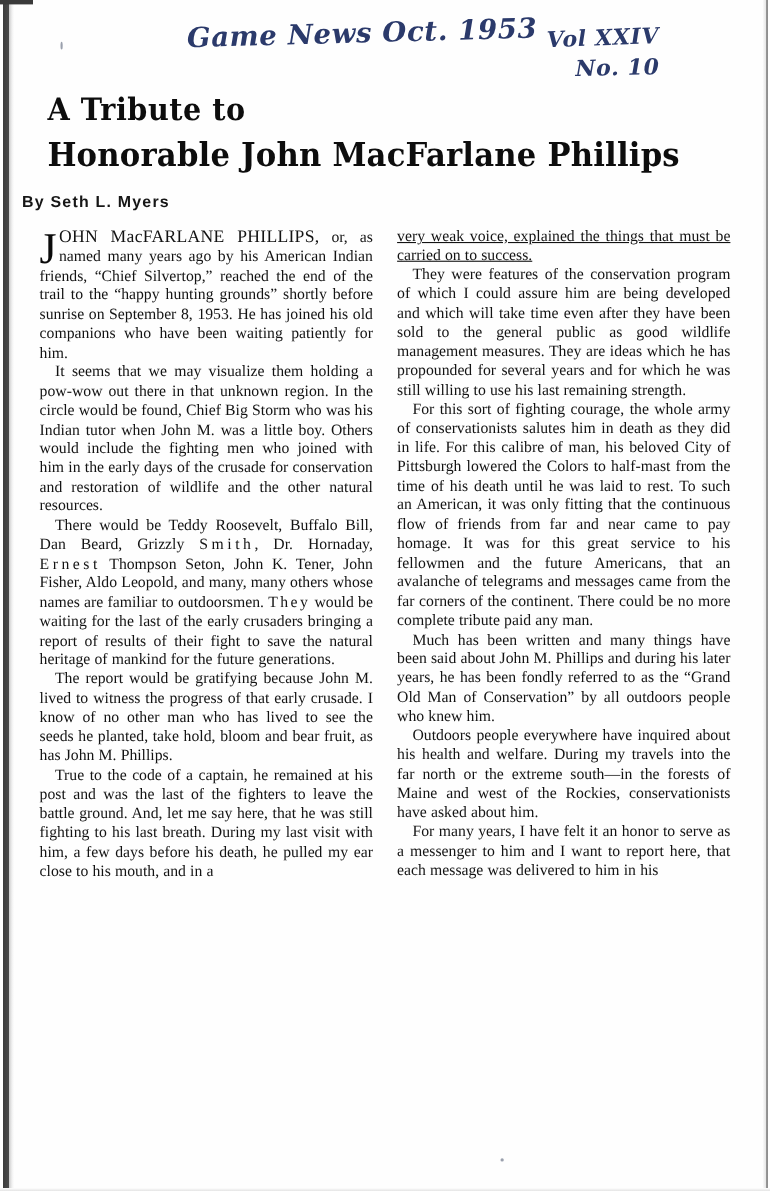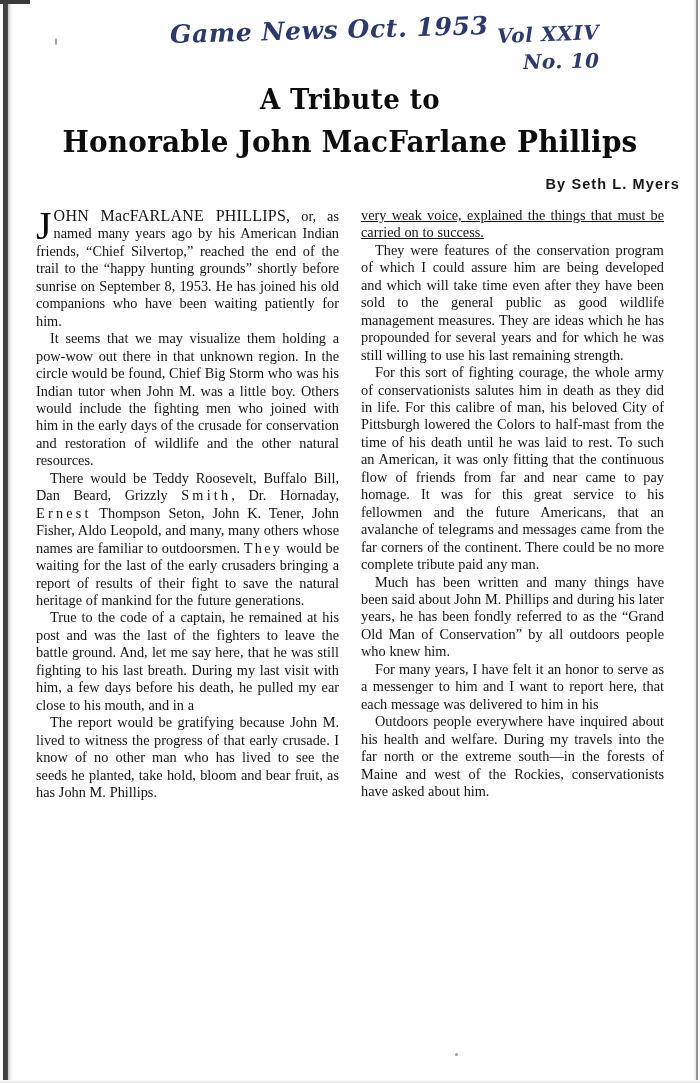--- a/index.html
+++ b/index.html
@@ -89,21 +89,21 @@
     background: #9aa0ad;
     border-radius: 50%;
   }
 
   
   .title-block {
     position: absolute;
     left: 20px;
     top: 86px;
     width: 660px;
-    text-align: center;
+    text-align: left;
   }
   .title-line {
     font-family: "DejaVu Serif", serif;
     font-weight: 700;
     color: #0d0d0d;
     line-height: 1.0;
     letter-spacing: 0.5px;
     
     transform: scaleX(0.93);
   }
@@ -113,21 +113,21 @@
   }
   #title-2 {
     font-size: 30px;
     letter-spacing: 0.2px;
   }
   #byline {
     position: absolute;
     left: 20px;
     top: 176px;
     width: 660px;
-    text-align: right;
+    text-align: left;
     font-family: "Liberation Sans", sans-serif;
     font-size: 14.5px;
     font-weight: 600;
     letter-spacing: 1.1px;
     color: #161616;
   }
 
   
   #columns {
     position: absolute;
@@ -206,33 +206,33 @@
 
   <div id="columns">
 
     <div class="column">
       <p class="drop-host"><span class="dropcap">J</span><span class="smallcaps">OHN MacFARLANE PHILLIPS,</span><span> or, as named many years ago by his American Indian friends, “Chief Silvertop,” reached the end of the trail to the “happy hunting grounds” shortly before sunrise on September 8, 1953. He has joined his old companions who have been waiting patiently for him.</span></p>
 
       <p>It seems that we may visualize them holding a pow-wow out there in that unknown region. In the circle would be found, Chief Big Storm who was his Indian tutor when John M. was a little boy. Others would include the fighting men who joined with him in the early days of the crusade for conservation and restoration of wildlife and the other natural resources.</p>
 
       <p><span>There would be Teddy Roosevelt, Buffalo Bill, Dan Beard, Grizzly </span><span class="sp">Smith</span><span>, Dr. Hornaday, </span><span class="sp">Ernest</span><span> Thompson Seton, John K. Tener, John Fisher, Aldo Leopold, and many, many others whose names are familiar to outdoorsmen. </span><span class="sp2">They</span><span> would be waiting for the last of the early crusaders bringing a report of results of their fight to save the natural heritage of mankind for the future generations.</span></p>
 
+      <p>The report would be gratifying because John M. lived to witness the progress of that early crusade. I know of no other man who has lived to see the seeds he planted, take hold, bloom and bear fruit, as has John M. Phillips.</p>
+
       <p>True to the code of a captain, he remained at his post and was the last of the fighters to leave the battle ground. And, let me say here, that he was still fighting to his last breath. During my last visit with him, a few days before his death, he pulled my ear close to his mouth, and in a</p>
-
-      <p>The report would be gratifying because John M. lived to witness the progress of that early crusade. I know of no other man who has lived to see the seeds he planted, take hold, bloom and bear fruit, as has John M. Phillips.</p>
     </div>
 
     <div class="column">
       <p class="no-indent">very weak voice, explained the things that must be carried on to success.</p>
 
       <p>They were features of the conservation program of which I could assure him are being developed and which will take time even after they have been sold to the general public as good wildlife management measures. They are ideas which he has propounded for several years and for which he was still willing to use his last remaining strength.</p>
 
       <p>For this sort of fighting courage, the whole army of conservationists salutes him in death as they did in life. For this calibre of man, his beloved City of Pittsburgh lowered the Colors to half-mast from the time of his death until he was laid to rest. To such an American, it was only fitting that the continuous flow of friends from far and near came to pay homage. It was for this great service to his fellowmen and the future Americans, that an avalanche of telegrams and messages came from the far corners of the continent. There could be no more complete tribute paid any man.</p>
 
       <p>Much has been written and many things have been said about John M. Phillips and during his later years, he has been fondly referred to as the “Grand Old Man of Conservation” by all outdoors people who knew him.</p>
 
+      <p>Outdoors people everywhere have inquired about his health and welfare. During my travels into the far north or the extreme south—in the forests of Maine and west of the Rockies, conservationists have asked about him.</p>
+
       <p>For many years, I have felt it an honor to serve as a messenger to him and I want to report here, that each message was delivered to him in his</p>
-
-      <p>Outdoors people everywhere have inquired about his health and welfare. During my travels into the far north or the extreme south—in the forests of Maine and west of the Rockies, conservationists have asked about him.</p>
     </div>
 
   </div>
 </div>
 
 </body></html>

